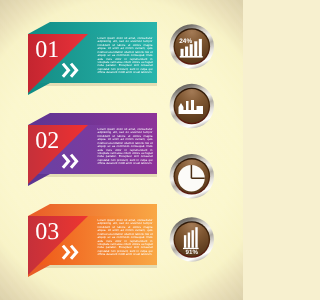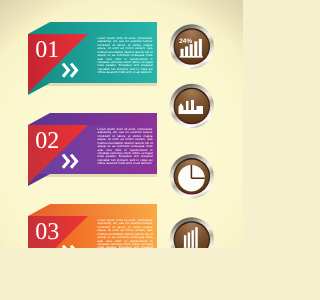--- a/index.html
+++ b/index.html
@@ -1,18 +1,18 @@
 <!DOCTYPE html>
 <html><head>
 <meta charset="utf-8">
 <style>
   html,body{margin:0;padding:0;}
   *{-webkit-font-smoothing:antialiased;text-rendering:geometricPrecision;}
   body{width:243px;height:300px;overflow:hidden;font-family:"Liberation Sans",sans-serif;background:#f7f0cf;}
-  #stage{position:relative;width:243px;height:248px;overflow:hidden;}
+  #stage{position:relative;width:243px;height:300px;overflow:hidden;}
   svg{display:block;}
   .num{font-family:"Liberation Serif",serif;font-size:24px;fill:#fff;letter-spacing:-0.1px;}
   .body-text{position:absolute;width:55px;font-family:"Liberation Sans",sans-serif;font-size:2.95px;line-height:3.42px;color:#ffffff;text-align:justify;letter-spacing:0px;}
 </style>
 </head>
 <body>
 
 <div id="stage">
   <svg id="root" width="243" height="300" viewBox="0 0 243 300">
     <defs id="defs">

